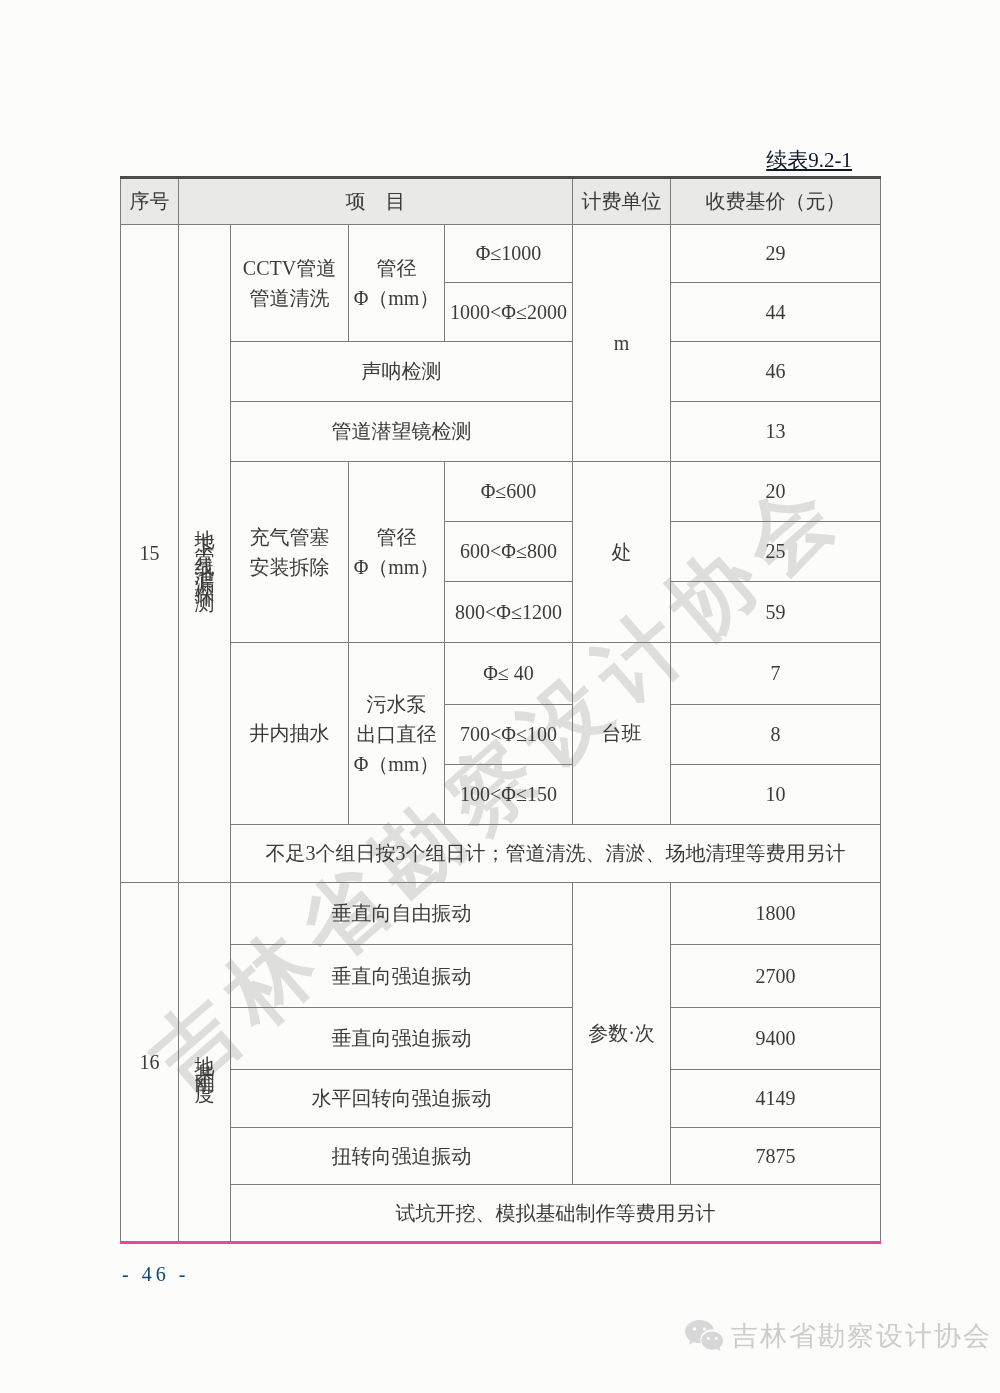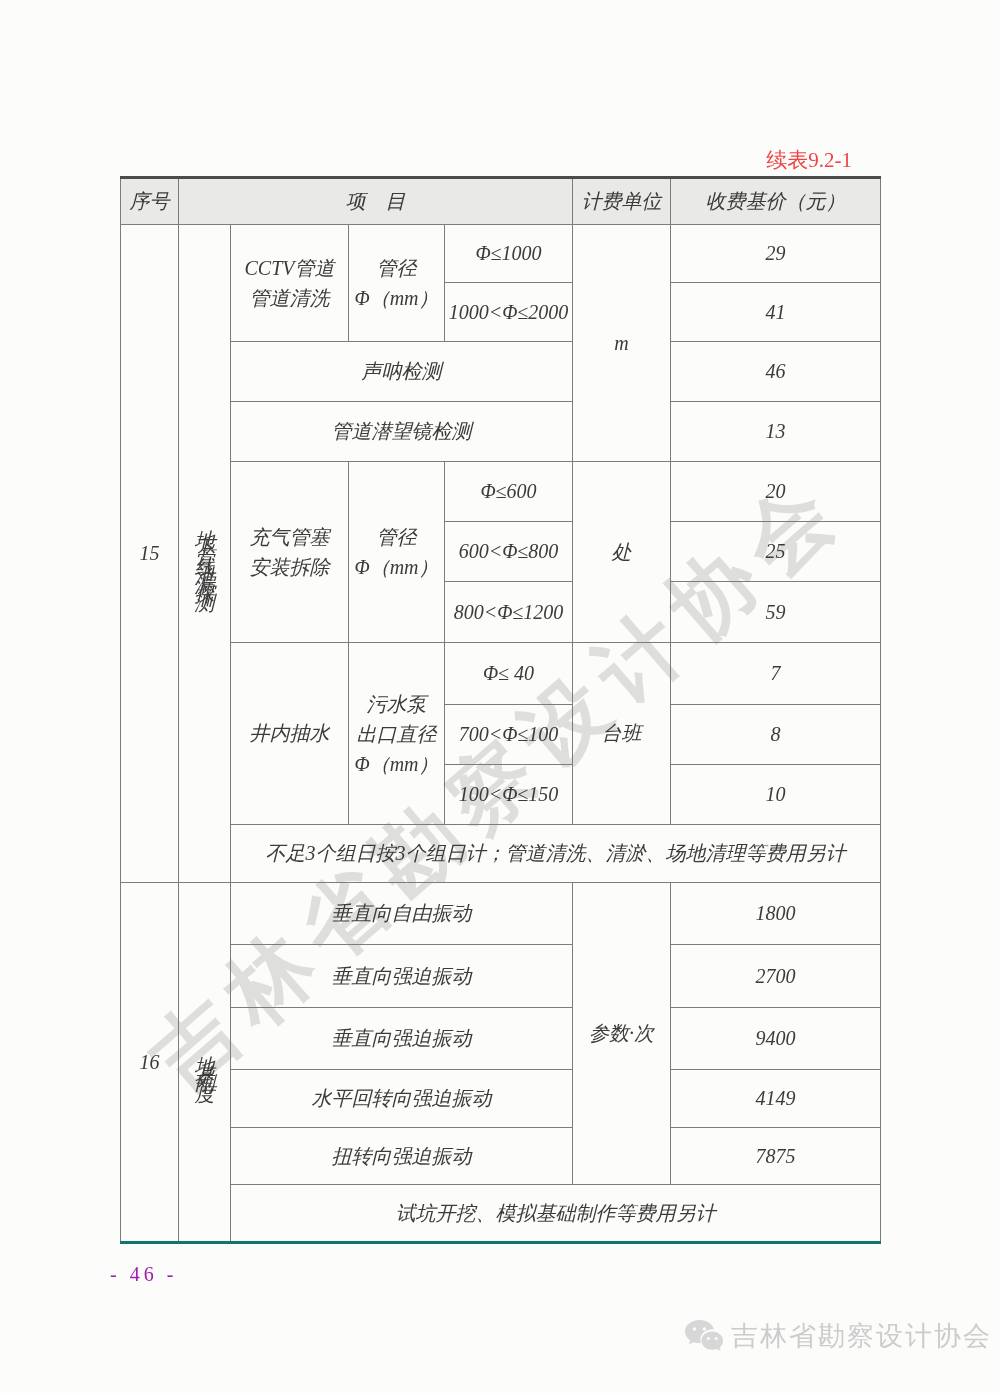--- a/index.html
+++ b/index.html
@@ -26,37 +26,37 @@
     letter-spacing:14px;
     white-space:nowrap;
     color:rgba(90,90,90,0.18);
     z-index:0;
     pointer-events:none;
   }
   .cont-label{
     position:absolute;
     top:146px; right:148px;
     font-size:21px;
-    color:#ef4444;
+    color:#0f172a;
     z-index:2;
+    text-decoration:underline;
   }
   table.fee{
     position:absolute;
     left:120px; top:176px;
     width:760px;
     border-collapse:collapse;
     table-layout:fixed;
     z-index:1;
     font-size:20px;
     color:#3b3b3b;
   }
   table.fee{
     border-top:3px solid #4c4c4c;
-    border-bottom:3px solid #0f766e;
-    font-style:italic;
+    border-bottom:3px solid #ec4899;
   }
   table.fee td{
     border:1px solid #7c7c7c;
     text-align:center;
     vertical-align:middle;
     padding:0;
     background:transparent;
     line-height:1.45;
   }
   tr.hdr td{
@@ -71,24 +71,24 @@
   }
   .ln{display:block;line-height:30px;}
   .vlabel{
     writing-mode:vertical-rl;
     text-orientation:upright;
     letter-spacing:9px;
     display:inline-block;
   }
   .pgnum{
     position:absolute;
-    left:110px; top:1263px;
+    left:122px; top:1263px;
     font-size:20px;
     letter-spacing:4px;
-    color:#a21caf;
+    color:#0c4a6e;
     z-index:2;
   }
   .footer{
     position:absolute;
     top:1318px; right:8px;
     display:flex;
     align-items:center;
     gap:6px;
     z-index:2;
   }
@@ -138,21 +138,21 @@
       <td rowspan="2">
         <span class="ln">管径</span>
         <span class="ln">Φ（mm）</span>
       </td>
       <td>Φ≤1000</td>
       <td rowspan="4">m</td>
       <td>29</td>
     </tr>
     <tr style="height:59px">
       <td>1000&lt;Φ≤2000</td>
-      <td>41</td>
+      <td>44</td>
     </tr>
     <tr style="height:60px">
       <td colspan="3">声呐检测</td>
       <td>46</td>
     </tr>
     <tr style="height:60px">
       <td colspan="3">管道潜望镜检测</td>
       <td>13</td>
     </tr>
     <tr style="height:60px">

